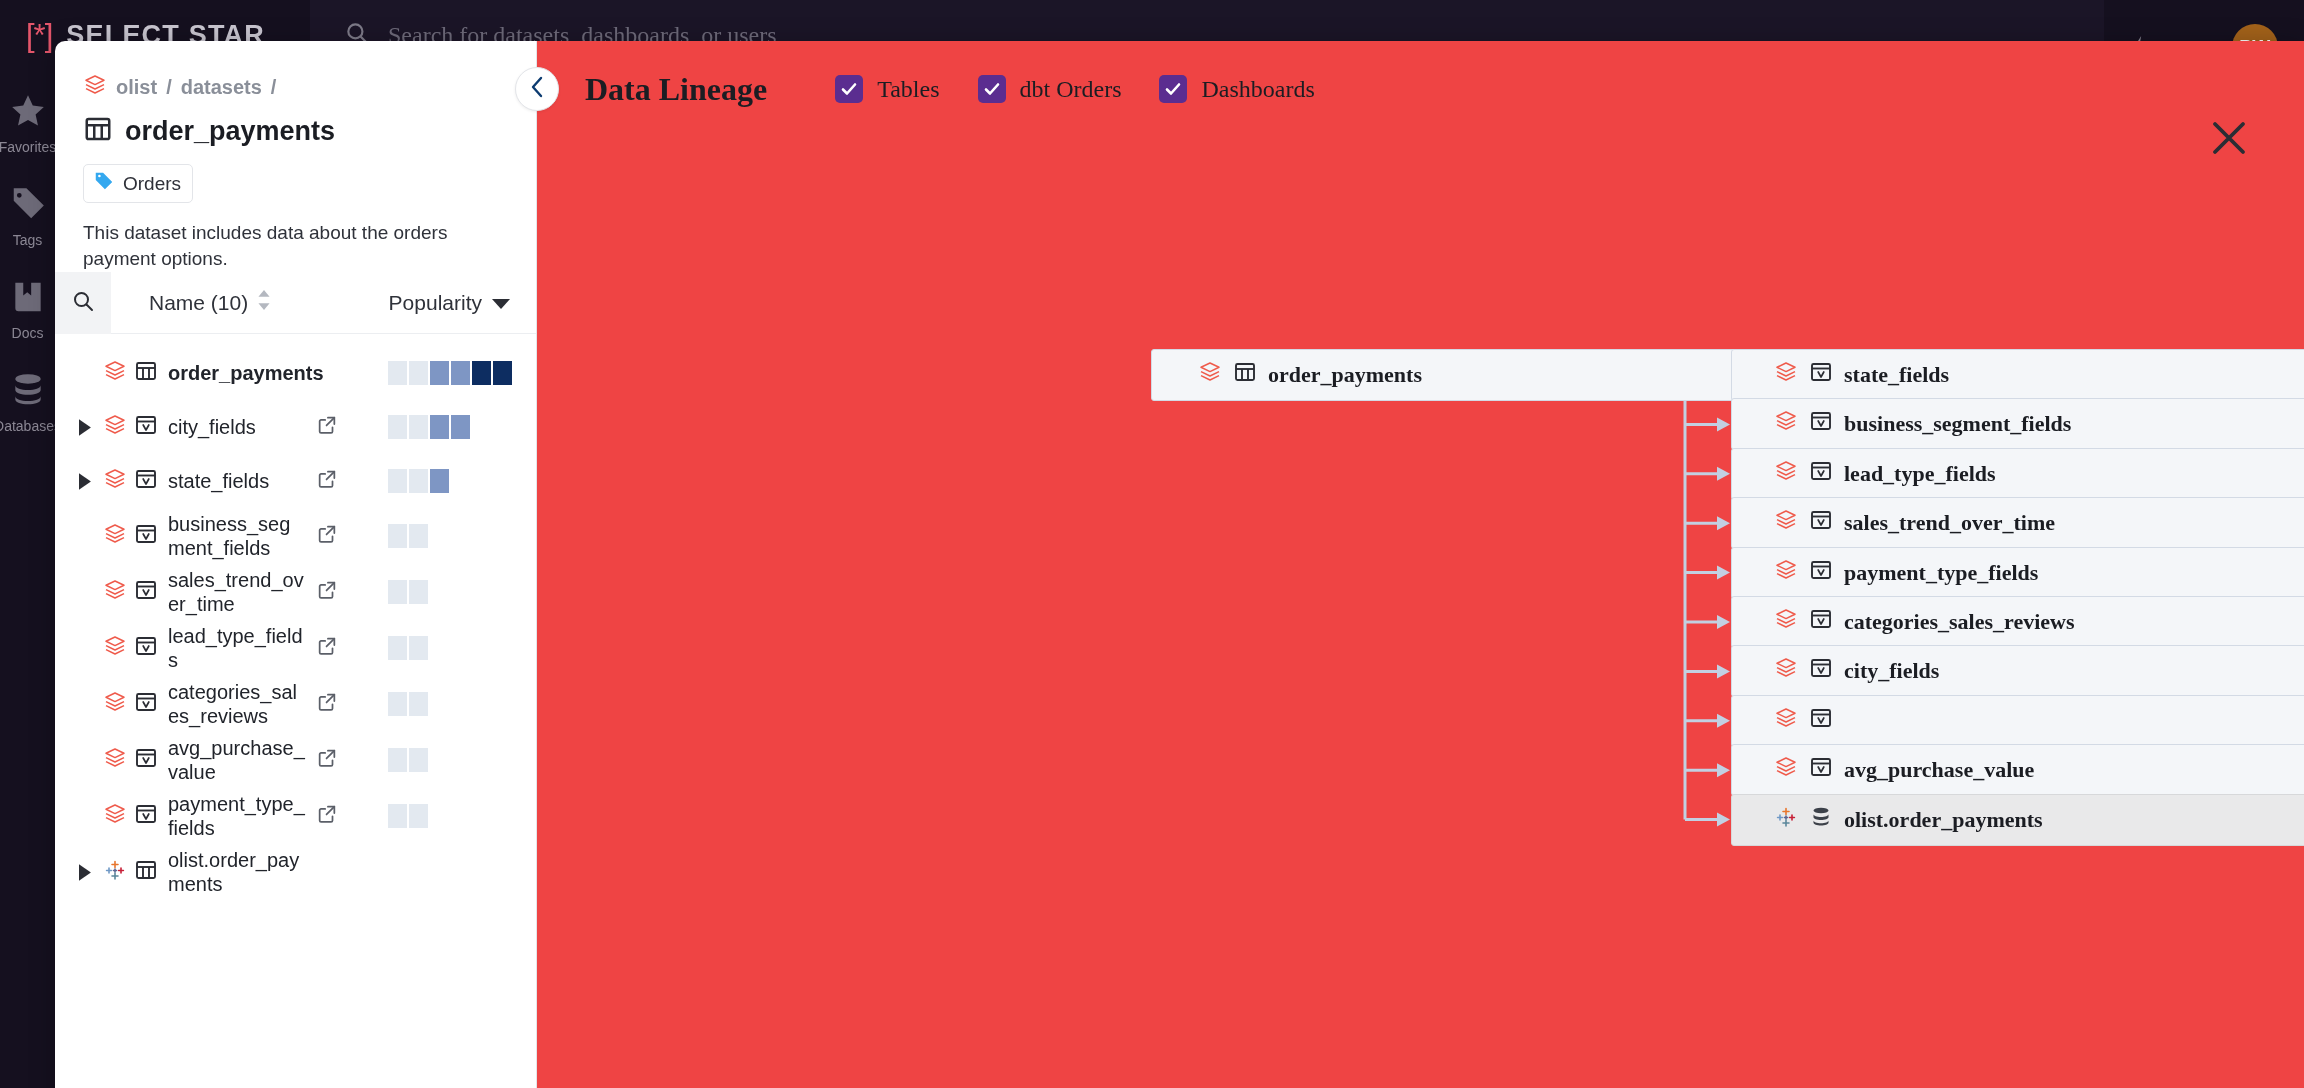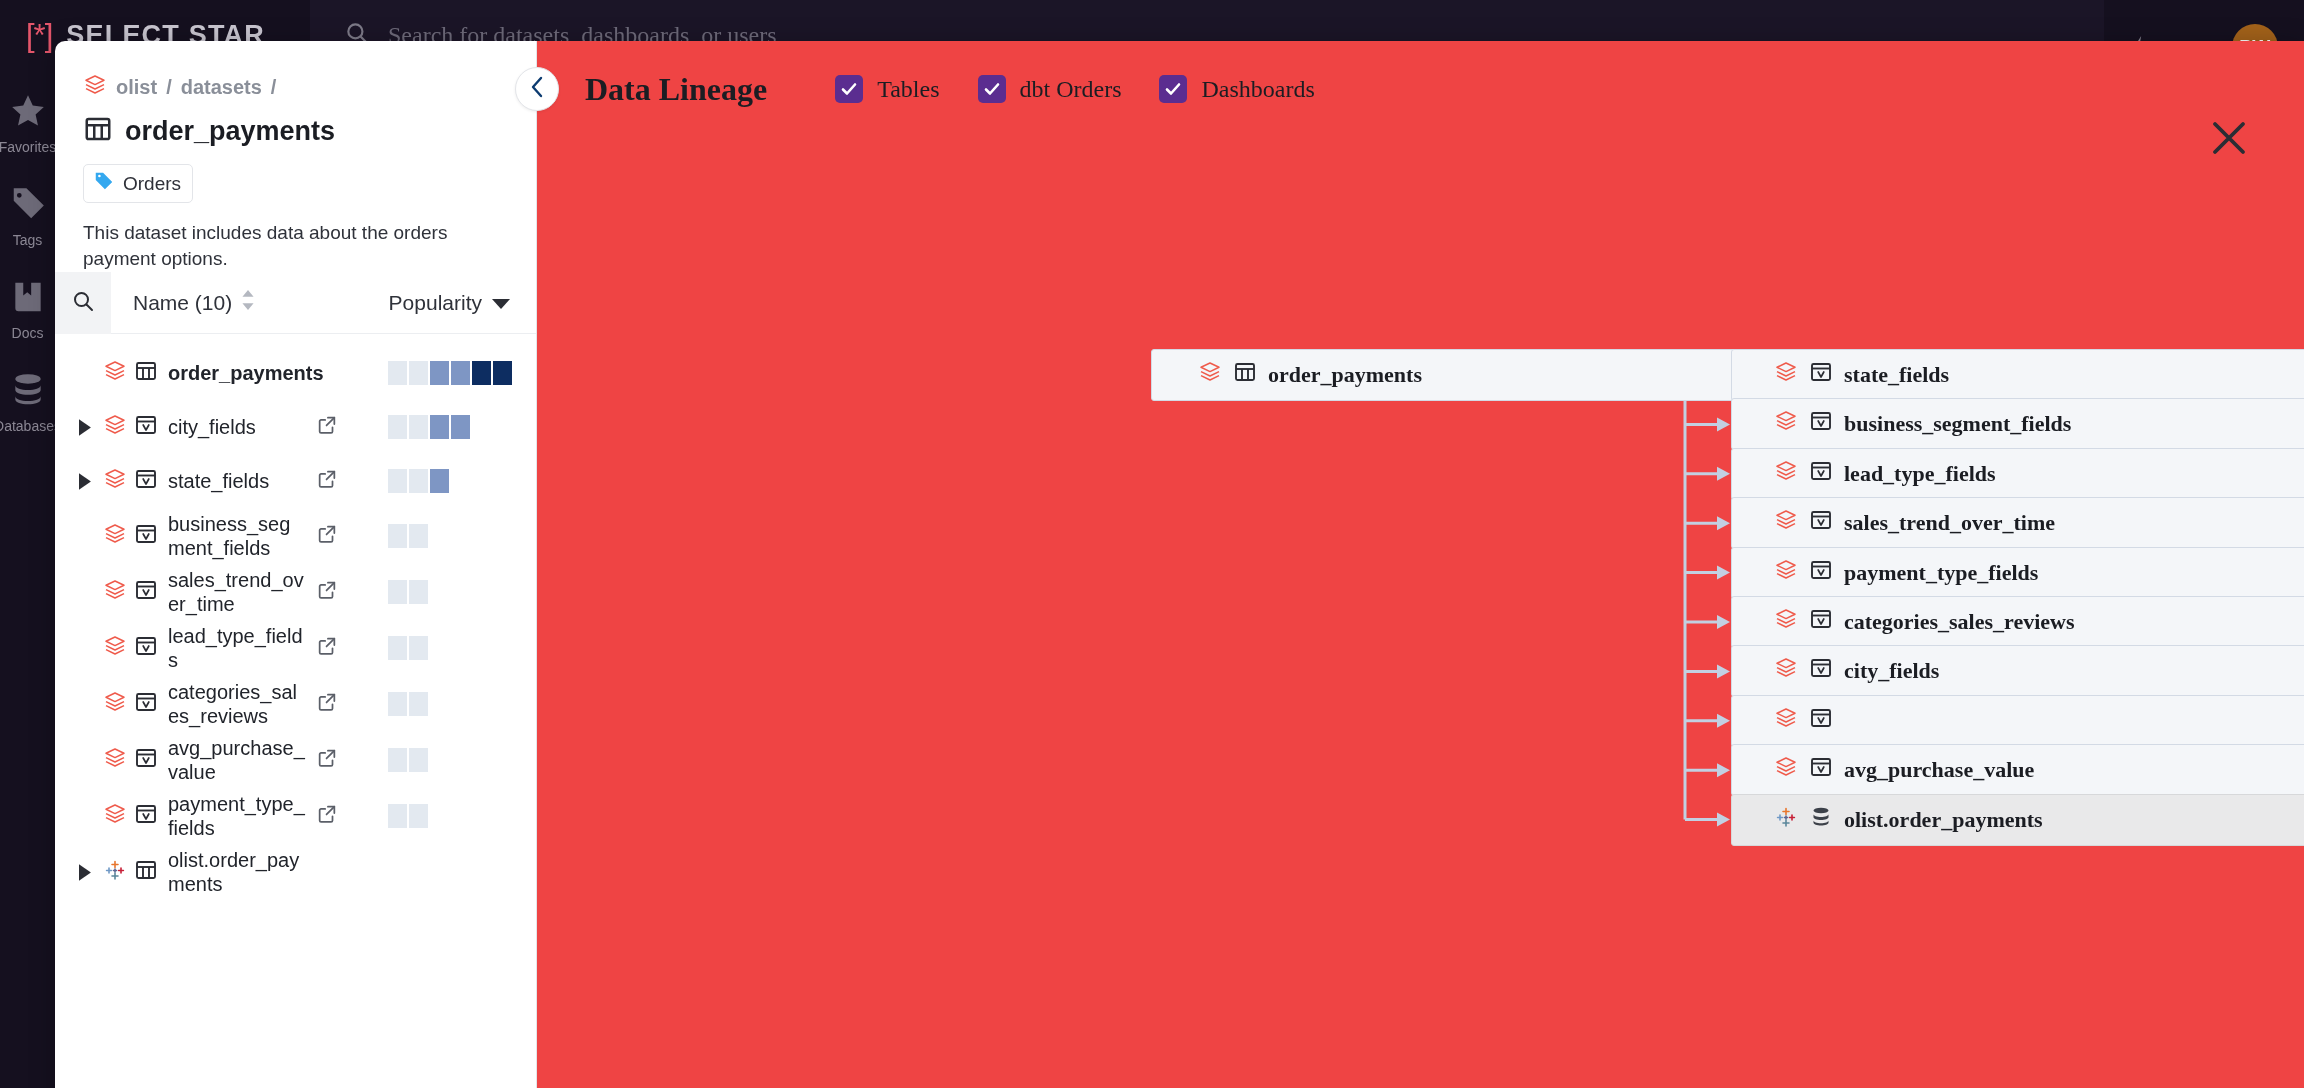--- a/index.html
+++ b/index.html
@@ -104,20 +104,21 @@
     flex: 1; text-align: center; padding: 14px 0 16px 0;
     font-size: 21px; color: #5b5f68; cursor: pointer;
   }
   .tab.active {
     color: #0d3c71; font-weight: 700; border-bottom: 4px solid #0d3c71;
   }
 
   .list-toolbar {
     display: flex; align-items: center; height: 62px;
     border-bottom: 1px solid #eceef1;
+    gap: 16px;
   }
   .search-btn {
     width: 56px; height: 62px; background: #f2f3f5;
     display: flex; align-items: center; justify-content: center;
     cursor: pointer;
   }
   .sort-name {
     display: flex; align-items: center; gap: 9px;
     margin-left: 22px; font-size: 21px; color: #2f323a;
   }

